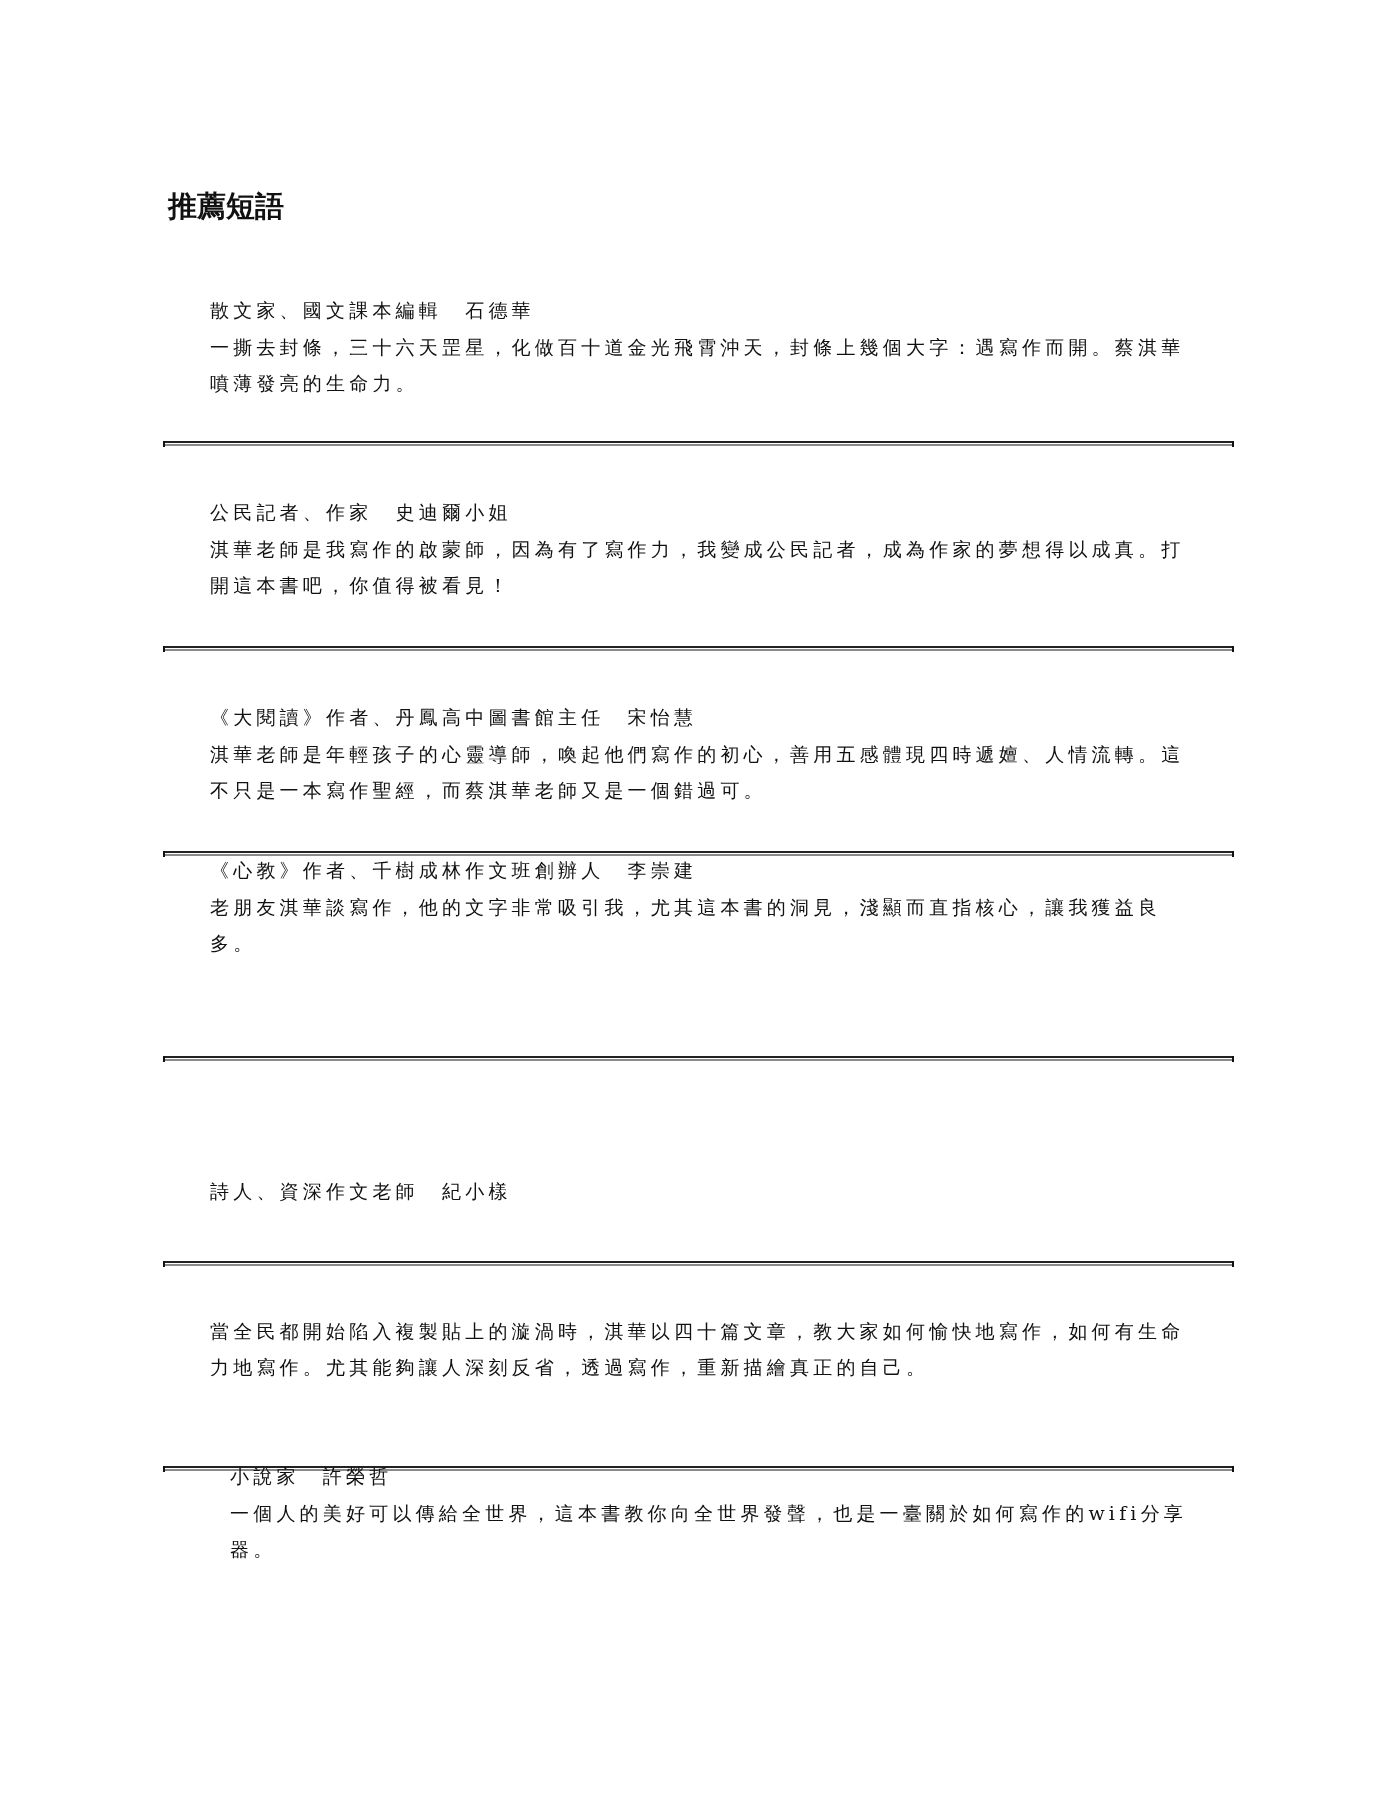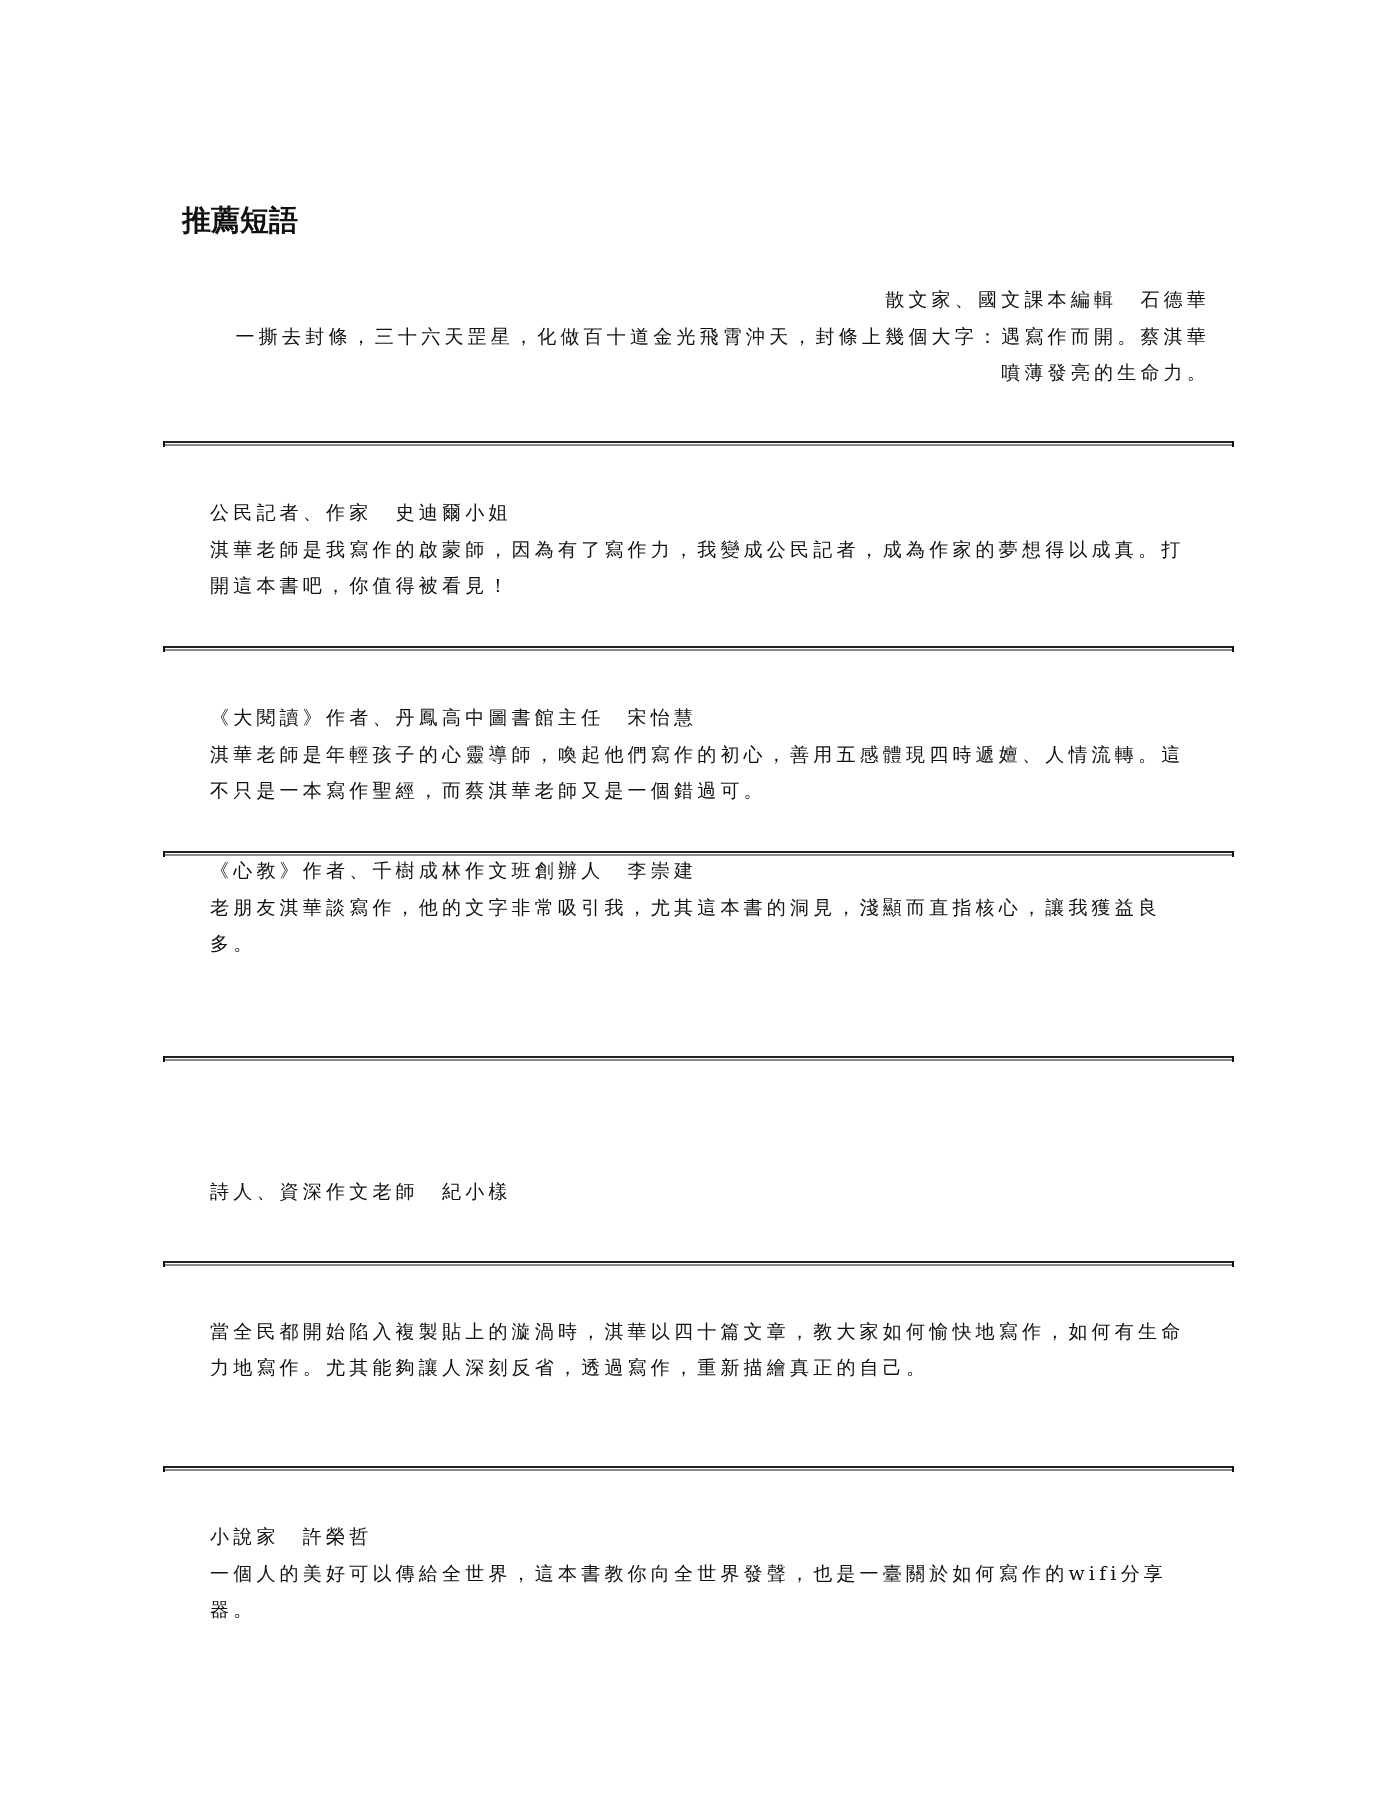--- a/index.html
+++ b/index.html
@@ -1,20 +1,20 @@
 <!DOCTYPE html>
 <html><head>
 <meta charset="utf-8">
 <style>
   html, body { margin: 0; padding: 0; background: #ffffff; }
   body { width: 1391px; height: 1800px; position: relative; overflow: hidden; }
   .page-title {
     position: absolute; left: 164px; top: 183px;
     font-family: "DejaVu Sans", "Liberation Sans", sans-serif;
-    font-weight: bold; font-size: 29px; color: #111; margin: 18px; letter-spacing: 0px;
+    font-weight: bold; font-size: 29px; color: #111; margin: 4px; letter-spacing: 0px;
   }
   .entry {
     position: absolute; left: 210px; width: 1000px;
     font-family: "DejaVu Serif", "Liberation Serif", serif;
     font-size: 19px; color: #111; letter-spacing: 4.2px;
   }
   .entry .who { height: 38px; line-height: 38px; white-space: pre; }
   .entry .quote { line-height: 36px; }
   .entry .quote span { display: block; white-space: nowrap; }
   .sep {
@@ -23,21 +23,21 @@
   .sep .dark { position: absolute; left: 0; right: 0; top: 0; height: 2px; background: #222; }
   .sep .gray { position: absolute; left: 0; right: 0; top: 3px; height: 2px; background: #8a8a8a; }
   .sep .capl { position: absolute; left: 0; top: 0; width: 2px; height: 6px; background: #111; }
   .sep .capr { position: absolute; right: 0; top: 0; width: 2px; height: 6px; background: #111; }
 </style>
 </head>
 <body>
 
 <h1 class="page-title">推薦短語</h1>
 
-<div class="entry" style="top:280px;text-align:right;">
+<div class="entry" style="top:291px;">
   <div class="who">散文家、國文課本編輯　石德華</div>
   <div class="quote">
     <span>一撕去封條，三十六天罡星，化做百十道金光飛霄沖天，封條上幾個大字：遇寫作而開。蔡淇華</span>
     <span>噴薄發亮的生命力。</span>
   </div>
 </div>
 <div class="sep" style="top:441px;">
   <div class="dark"></div>
     <div class="gray"></div>
     <div class="capl"></div>
@@ -102,19 +102,19 @@
     <span>力地寫作。尤其能夠讓人深刻反省，透過寫作，重新描繪真正的自己。</span>
   </div>
 </div>
 <div class="sep" style="top:1466px;">
   <div class="dark"></div>
     <div class="gray"></div>
     <div class="capl"></div>
     <div class="capr"></div>
 </div>
 
-<div class="entry" style="top:1517px;">
+<div class="entry" style="top:1457px;margin-left:20px;">
   <div class="who">小說家　許榮哲</div>
   <div class="quote">
     <span>一個人的美好可以傳給全世界，這本書教你向全世界發聲，也是一臺關於如何寫作的wifi分享</span>
     <span>器。</span>
   </div>
 </div>
 
 </body></html>

